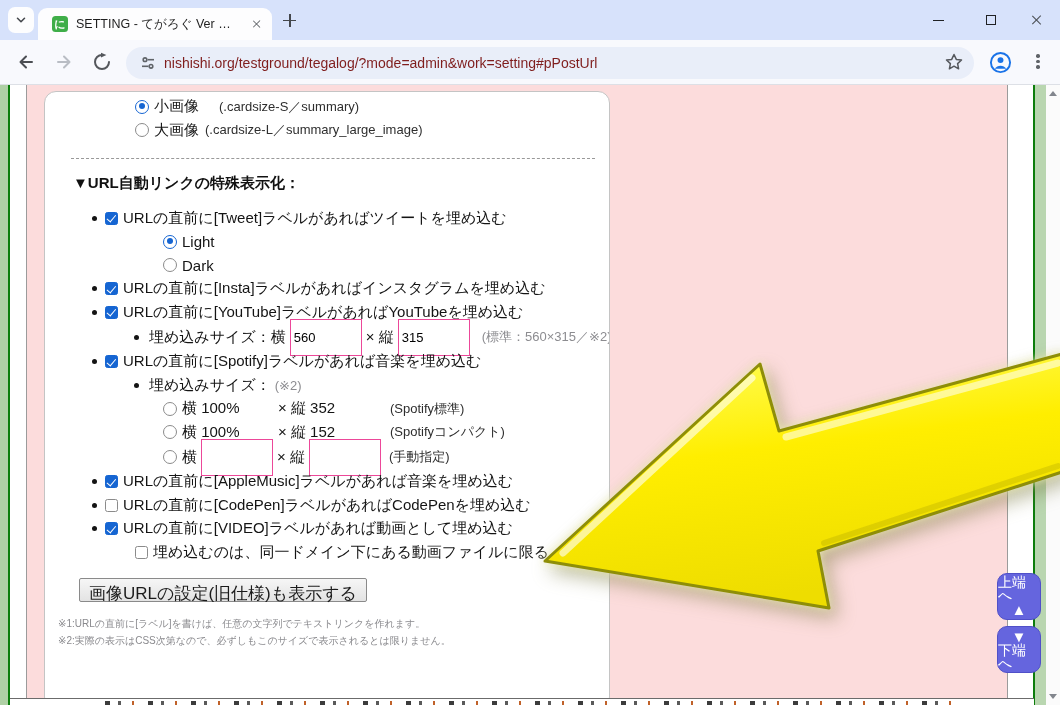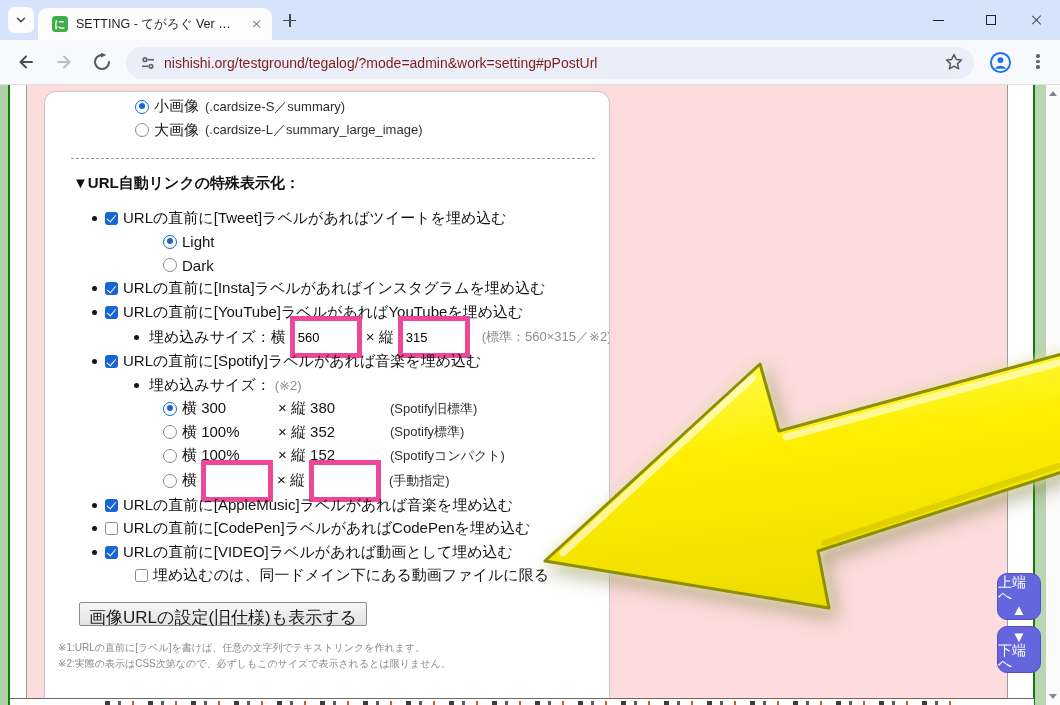--- a/index.html
+++ b/index.html
@@ -53,21 +53,21 @@
   .ind1 .bullet { margin-right:8px; } .ind2 .bullet { margin-right:10px; }
   .cb { width:13px; height:13px; border:1px solid #8b8b8b; border-radius:2.5px; background:#fff; margin-right:5px; position:relative; flex:0 0 auto; }
   .cb.on { background:#1565d2; border-color:#1565d2; }
   .cb.on::after { content:""; position:absolute; left:3.2px; top:0.4px; width:4px; height:7.5px; border:solid #fff; border-width:0 1.8px 1.8px 0; transform:rotate(40deg); }
   .radio { width:14px; height:14px; border:1px solid #8b8b8b; border-radius:50%; background:#fff; margin-right:5px; position:relative; flex:0 0 auto; }
   .radio.on { border:1.5px solid #1565d2; }
   .radio.on::after { content:""; position:absolute; left:2.5px; top:2.5px; width:6px; height:6px; border-radius:50%; background:#1565d2; }
   .gray { color:#8c8c90; font-size:13px; margin-left:8px; }
   .dnote { color:#2e2e2e; font-size:13px; }
   .sw { display:inline-block; width:96px; } .sh { display:inline-block; width:112px; }
-  .num { width:72px; height:37px; border:5px solid #ec4899; font-size:13px; padding:16px 3px; margin:0 4px 0 4px; font-family:inherit; background:#fff; }
+  .num { width:72px; height:37px; border:1px solid #ec4899; font-size:13px; padding:16px 3px; margin:0 4px 0 4px; font-family:inherit; background:#fff; }
   .dashed { border:0; border-top:1px dashed #999; margin:16px 14px 0 26px; }
   .heading { margin:12px 0 12px 28px; font-size:15px; font-weight:bold; color:#111; height:23.5px; line-height:23.5px; }
   .oldbtn { display:block; margin:14px 0 0 34px; font-size:17px; color:#1b1b1b; background:linear-gradient(#f6f6f6,#e3e3e3); border:1px solid #8a8a8a; border-radius:2px; padding:3px 9px; height:24px; font-family:inherit; }
   .footnotes { margin:14px 8px 0 13px; font-size:10px; line-height:16.5px; color:#8a8a8e; }
 
   .navjump { position:absolute; left:997px; width:44px; height:47px; background:#6565de; border:1px solid #5050c8; border-radius:10px; color:#fff; display:flex; flex-direction:column; align-items:center; justify-content:center; font-size:11px; z-index:6; line-height:13px; }
   .jt { font-size:14px; } .tri { font-size:15px; line-height:15px; }
   .jump-top { top:488px; } .jump-bottom { top:541px; }
 
   .below-strip { position:absolute; left:10px; top:613px; width:1024px; height:7px; background:#fff; border-top:1px solid #6b6b6b; overflow:hidden; z-index:2; }
@@ -157,21 +157,21 @@
     <div class="edge-l-dark"></div>
     <div class="edge-r-dark"></div>
     <div class="edge-r-light"></div>
 
     <div class="pinkbox">
       <div class="panel">
 
         <div class="row indr">
           <span class="radio on"></span>
           <span>小画像</span>
-          <span class="dnote" style="margin-left:6px;">(.cardsize-S／summary)</span>
+          <span class="dnote" style="margin-left:20px;">(.cardsize-S／summary)</span>
         </div>
         <div class="row indr">
           <span class="radio"></span>
           <span>大画像</span>
           <span class="dnote" style="margin-left:6px;">(.cardsize-L／summary_large_image)</span>
         </div>
 
         <hr class="dashed">
 
         <div class="heading">▼URL自動リンクの特殊表示化：</div>
@@ -211,26 +211,20 @@
 
         <div class="row ind1">
           <span class="bullet"></span>
           <span class="cb on"></span>
           <span>URLの直前に[Spotify]ラベルがあれば音楽を埋め込む</span>
         </div>
         <div class="row ind2">
           <span class="bullet"></span>
           <span>埋め込みサイズ：</span>
           <span class="gray" style="margin-left:4px;">(※2)</span>
-        </div>
-        <div class="row ind3">
-          <span class="radio on"></span>
-          <span class="sw">横 300</span>
-          <span class="sh">× 縦 380</span>
-          <span class="dnote">(Spotify旧標準)</span>
         </div>
         <div class="row ind3">
           <span class="radio"></span>
           <span class="sw">横 100%</span>
           <span class="sh">× 縦 352</span>
           <span class="dnote">(Spotify標準)</span>
         </div>
         <div class="row ind3">
           <span class="radio"></span>
           <span class="sw">横 100%</span>

